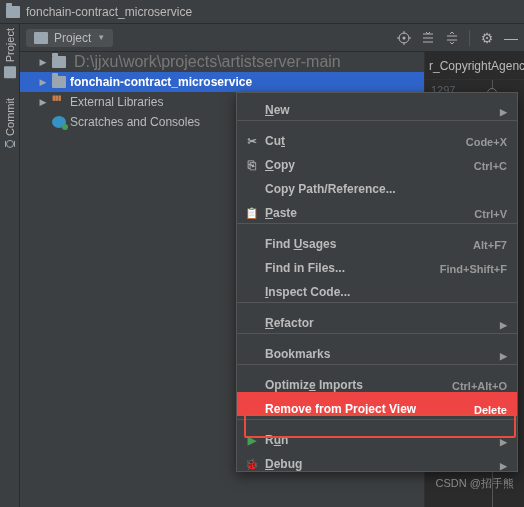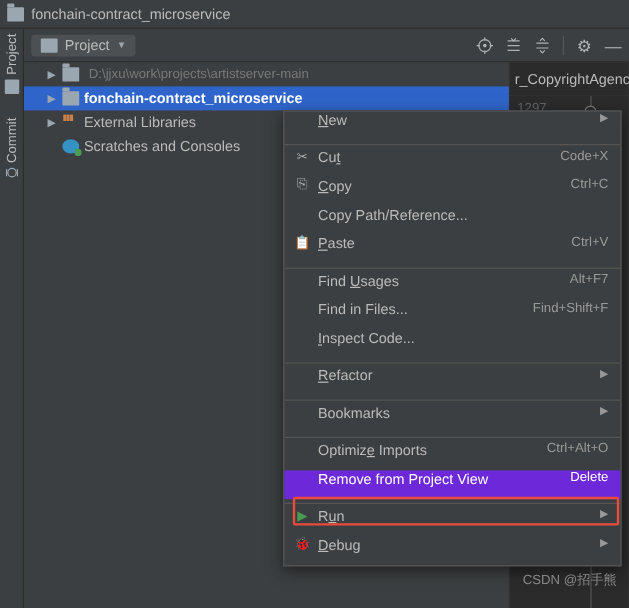--- a/index.html
+++ b/index.html
@@ -45,35 +45,35 @@
   .tree-body { flex: 1; background: #3c3f41; position: relative; }
   .tree-row { display: flex; align-items: center; height: 20px; padding-left: 4px; cursor: pointer; white-space: nowrap; }
   .tree-row .arrow { width: 10px; font-size: 9px; color: #9aa7b0; text-align: center; }
   .tree-row .ic { width: 14px; height: 12px; margin: 0 4px; position: relative; }
   .ic-folder { background: #9aa7b0; border-radius: 1px; }
   .ic-folder::before { content: ""; position: absolute; top: -3px; left: 0; width: 6px; height: 3px; background: #9aa7b0; border-radius: 1px 1px 0 0; }
   .ic-lib { background: none; }
   .ic-lib::before { content: "▮▮▮"; font-size: 7px; letter-spacing: -1px; color: #c97f4a; position: absolute; top: -2px; }
   .ic-scratch { background: #3592c4; border-radius: 50%; width: 12px; height: 12px; }
   .ic-scratch::after { content: ""; position: absolute; width: 6px; height: 6px; border-radius: 50%; background: #499c54; right: -2px; bottom: -2px; }
-  .path-dim { color: #787878; margin-left: 4px; font-size: 11px; }
+  .path-dim { color: #787878; margin-left: 4px; font-size: 16px; }
   .row-sel { background: #2f65ca; color: #fff; }
   .tree-row.indent-1 { padding-left: 18px; }
   
   .tree-wrap { display: flex; flex: 1; }
   
   
   .ctx { position: absolute; left: 236px; top: 92px; width: 282px; background: #3c3f41; border: 1px solid #555; box-shadow: 0 4px 12px rgba(0,0,0,0.5); z-index: 50; }
-  .ctx-row { display: flex; align-items: flex-start; height: 24px; padding: 0 10px 0 6px; cursor: pointer; position: relative; }
+  .ctx-row { display: flex; align-items: flex-end; height: 24px; padding: 0 10px 0 6px; cursor: pointer; position: relative; font-weight: bold; }
   .ctx-ic { width: 18px; display: flex; justify-content: center; color: #afb1b3; font-size: 11px; }
   .ctx-label { flex: 1; margin-left: 4px; }
   .ctx-sc { color: #999; font-size: 11px; }
   .ctx-arrow { color: #999; font-size: 9px; margin-left: 6px; }
   .ctx-sep { height: 1px; background: #555; margin: 3px 0; }
-  .ctx-hl { background: #6d28d9; color: #fff; }
+  .ctx-hl { background: #ef4444; color: #fff; }
   .ctx-hl .ctx-sc { color: #fff; }
   .hl-box { position: absolute; left: 244px; top: 414px; width: 272px; height: 24px; border: 2px solid #e74c3c; z-index: 60; pointer-events: none; border-radius: 2px; }
   u { text-decoration: underline; text-underline-offset: 1px; }
   
   
   .svg-ic { width: 14px; height: 14px; }
   
   .watermark { position: absolute; right: 10px; bottom: 16px; font-size: 11px; color: #888; z-index: 70; text-align: right; }
 </style>
 </head>

